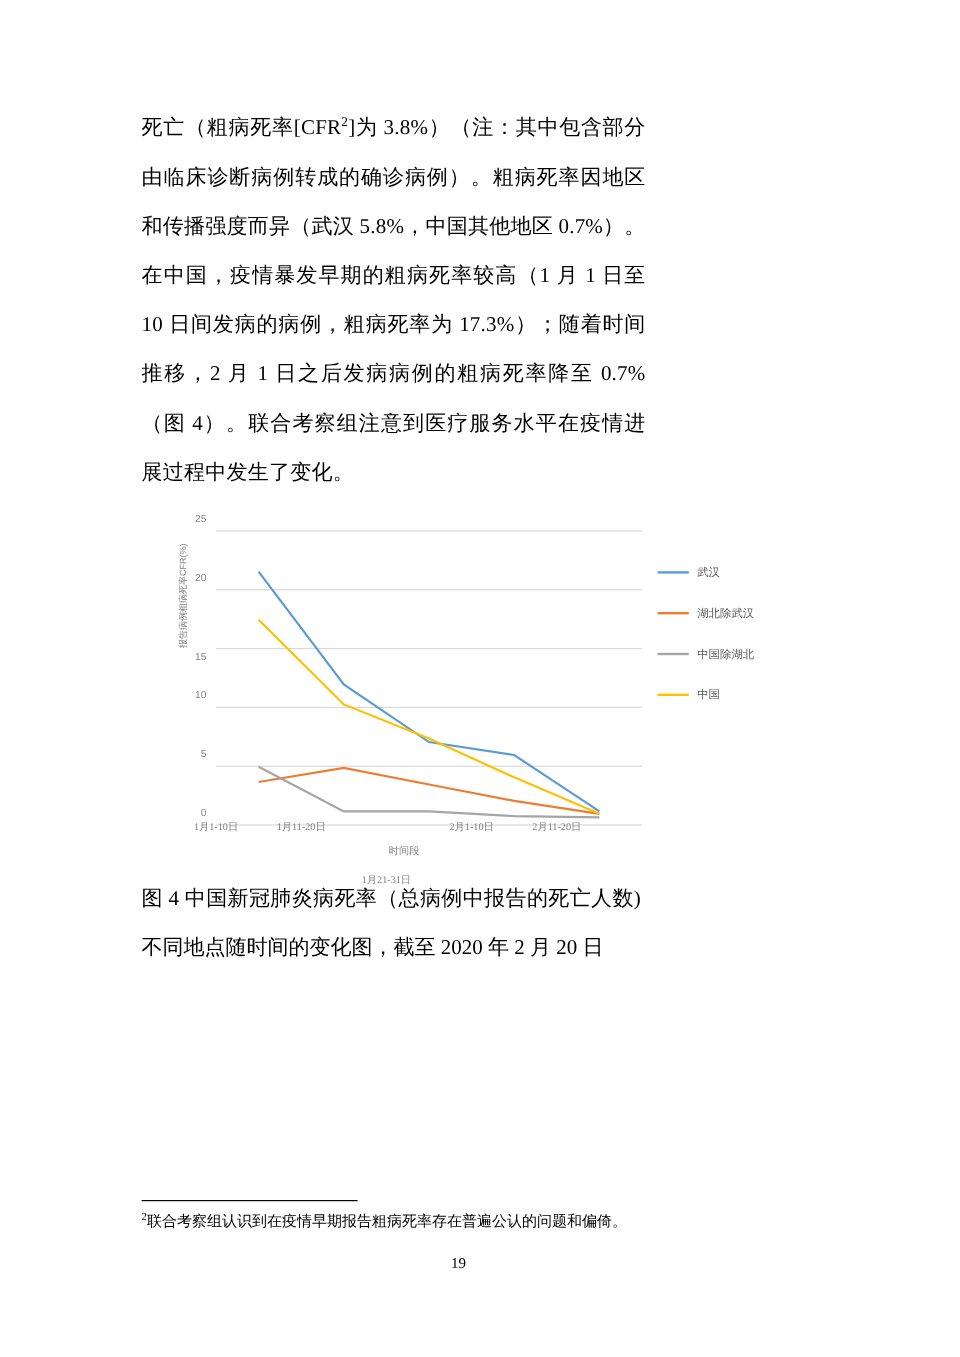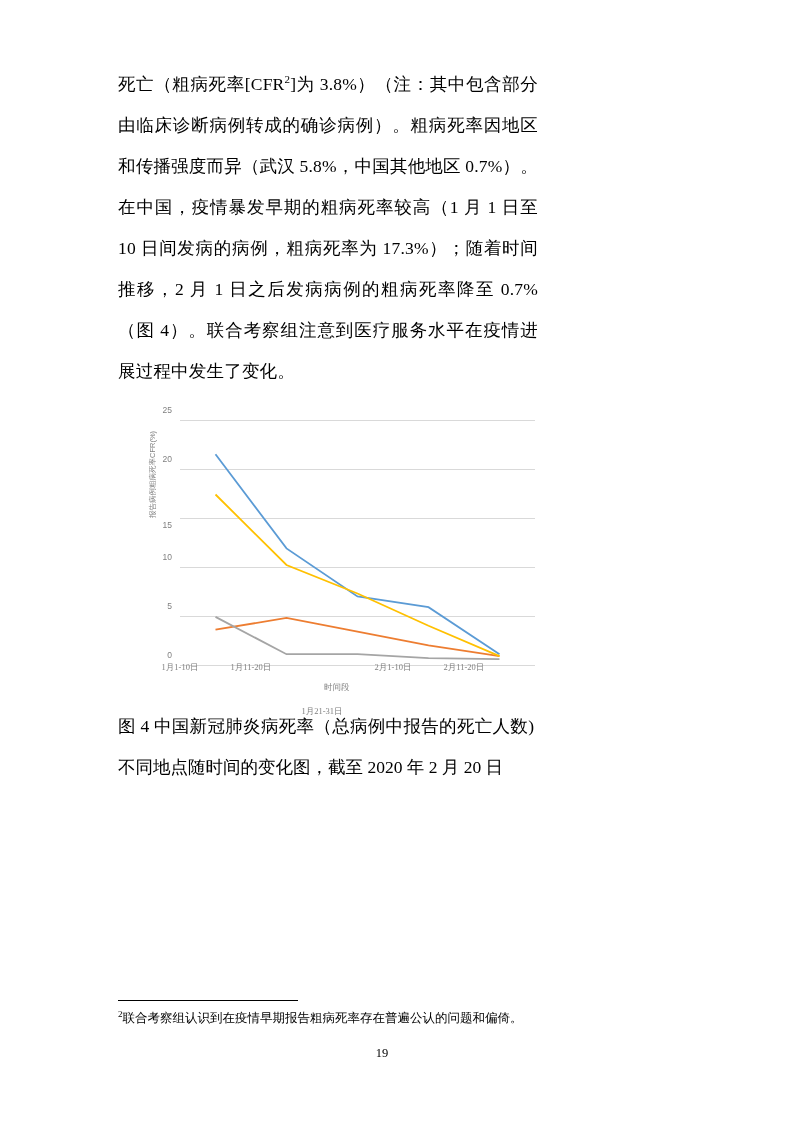--- a/index.html
+++ b/index.html
@@ -13,21 +13,21 @@
     font-family: "Liberation Serif", serif;
     color: #000000;
     position: relative;
     overflow: hidden;
   }
   .page {
     position: relative;
     width: 656px;
     height: 1131px;
     box-sizing: border-box;
-    padding: 64px 118px 0 118px;
+    padding: 86px 118px 0 118px;
   }
   .para {
     font-size: 17.5px;
     line-height: 41px;
     text-align: justify;
     text-justify: inter-ideograph;
     letter-spacing: 0.2px;
     margin: 0;
   }
   .para .sup {
@@ -201,20 +201,38 @@
       </div>
 
       <div class="xtick" style="left:17px;">1月1-10日</div>
       <div class="xtick" style="left:88px;">1月11-20日</div>
       <div class="xtick" style="left:159px;margin-top:44px;">1月21-31日</div>
       <div class="xtick" style="left:230px;">2月1-10日</div>
       <div class="xtick" style="left:301px;">2月11-20日</div>
 
       <div class="x-title">时间段</div>
 
+      <div class="legend">
+        <div class="legend-row">
+          <span class="legend-swatch" style="background:#5b9bd5;"></span>
+          <span class="legend-label">武汉</span>
+        </div>
+        <div class="legend-row">
+          <span class="legend-swatch" style="background:#ed7d31;"></span>
+          <span class="legend-label">湖北除武汉</span>
+        </div>
+        <div class="legend-row">
+          <span class="legend-swatch" style="background:#a5a5a5;"></span>
+          <span class="legend-label">中国除湖北</span>
+        </div>
+        <div class="legend-row">
+          <span class="legend-swatch" style="background:#ffc000;"></span>
+          <span class="legend-label">中国</span>
+        </div>
+      </div>
 
     </div>
   </div>
 
   <p class="fig-caption">图 4 中国新冠肺炎病死率（总病例中报告的死亡人数)不同地点随时间的变化图，截至 2020 年 2 月 20 日</p>
 
 
 </div>
 
 <div class="footnote-rule"></div>

